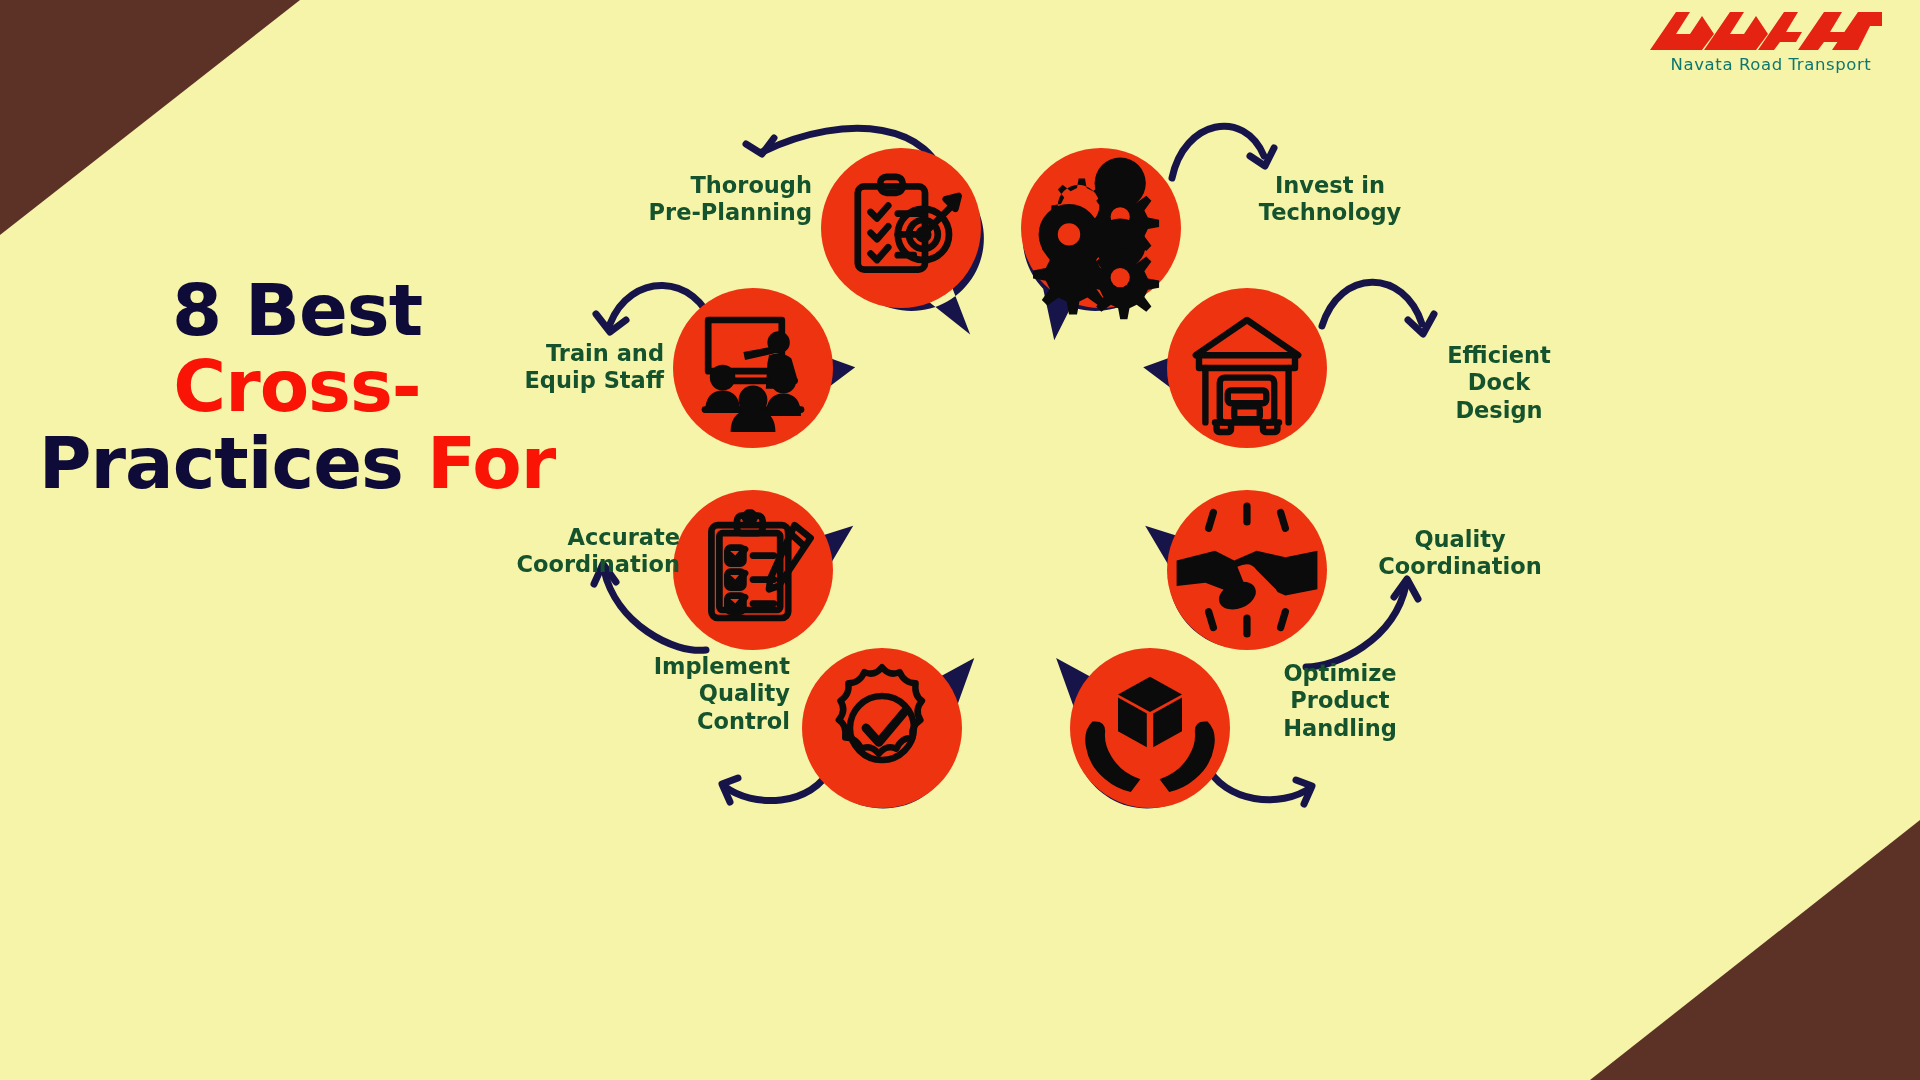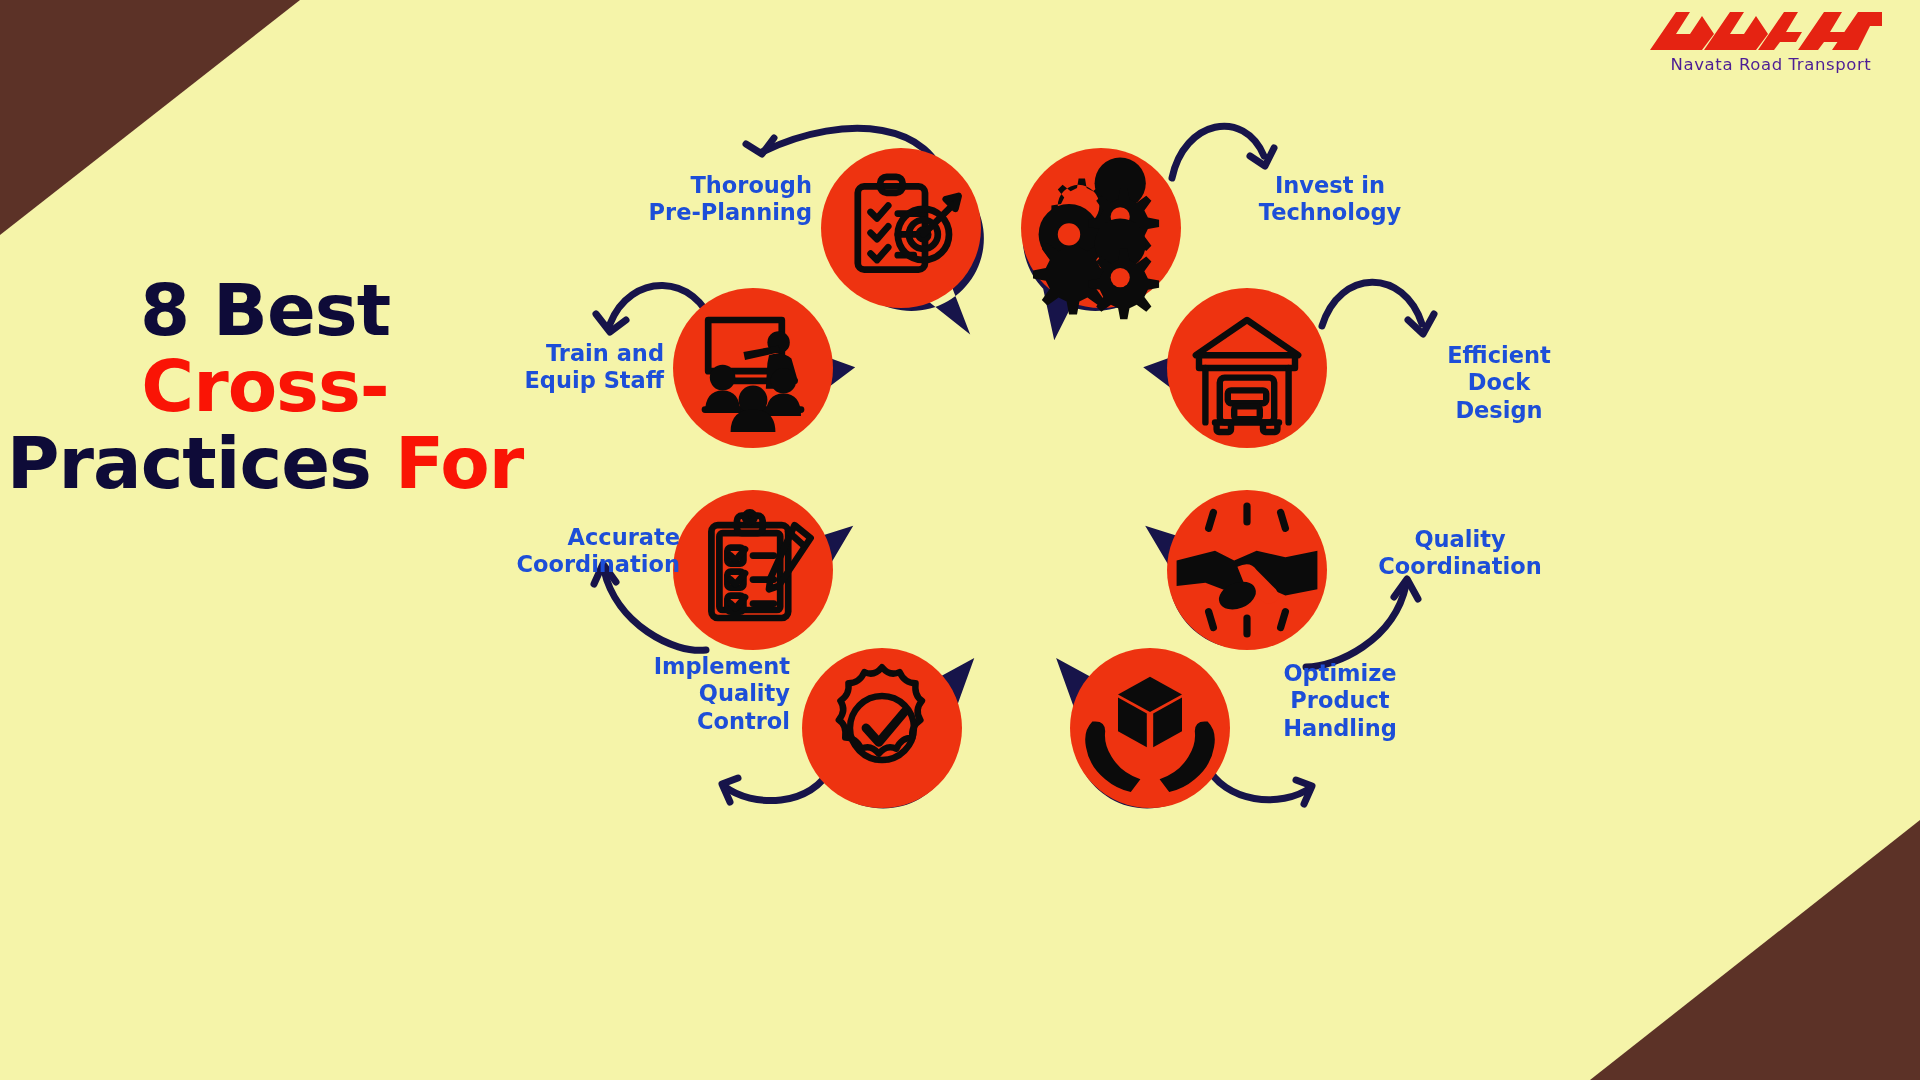--- a/index.html
+++ b/index.html
@@ -21,45 +21,45 @@
     position:absolute;right:0;bottom:0;width:330px;height:260px;
     background:#5C3227;
     clip-path:polygon(100% 0,100% 100%,0 100%);
   }
 
   
   .logo{position:absolute;right:24px;top:6px;width:250px;text-align:center;}
   .logo-mark{display:block;}
   .logo-text{
     font-family:"DejaVu Sans",sans-serif;
-    font-size:16.5px;letter-spacing:.6px;color:#4c1d95;font-weight:400;
+    font-size:16.5px;letter-spacing:.6px;color:#0f766e;font-weight:400;
     margin-top:1px;white-space:nowrap;
   }
 
   
   .headline{
     position:absolute;left:0;top:272px;width:530px;
     text-align:center;line-height:1.06;
-    font-weight:700;font-size:72px;letter-spacing:-1px;
+    font-weight:700;font-size:72px;letter-spacing:-1px;padding-left:32px;
   }
   .headline .ln{display:block;white-space:nowrap;}
   .navy{color:#0E0B38;}
   .red{color:#FA1405;}
 
   
   .node{position:absolute;}
   .bubble{position:absolute;width:160px;height:160px;}
   .tail{position:absolute;width:160px;height:160px;}
   .disc{
     position:absolute;left:0;top:0;width:160px;height:160px;
     border-radius:50%;background:#EE3310;
   }
   .glyph{position:absolute;left:0;top:0;width:160px;height:160px;}
   .label{
-    position:absolute;color:#1d4ed8;font-weight:700;
+    position:absolute;color:#14532d;font-weight:700;
     font-size:22.5px;line-height:1.22;white-space:pre-line;
   }
   .label.l-right{text-align:center;}
   .label.l-left{text-align:right;}
 
   .arrow{position:absolute;}
   svg{display:block;overflow:visible;}
 </style>
 </head>
 <body>

